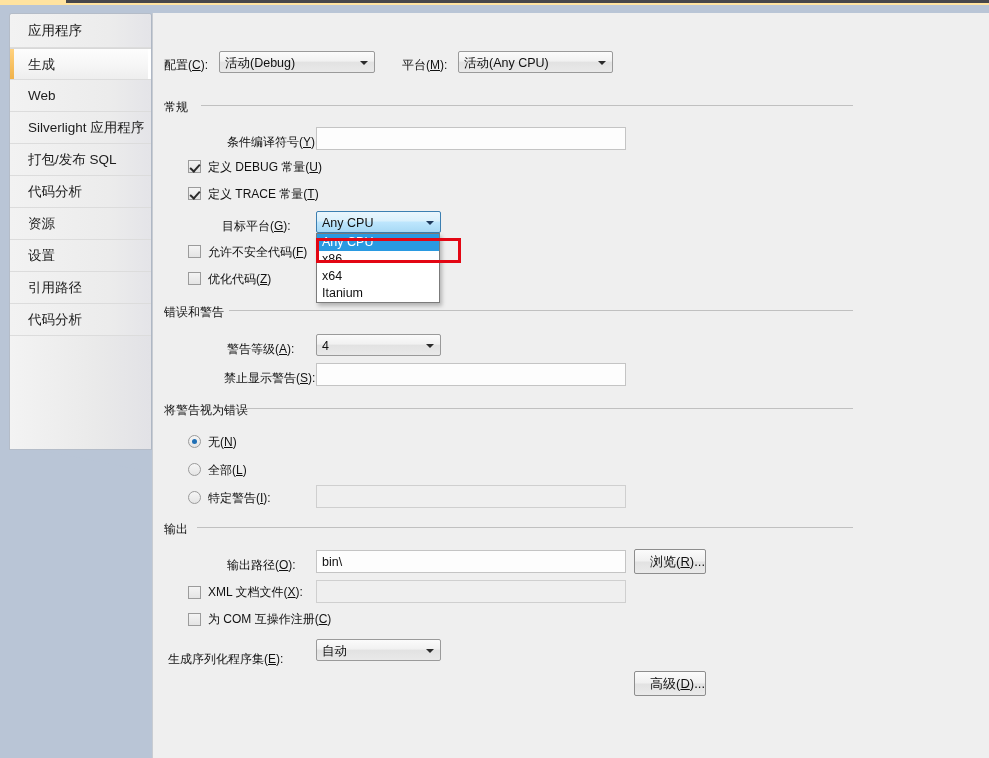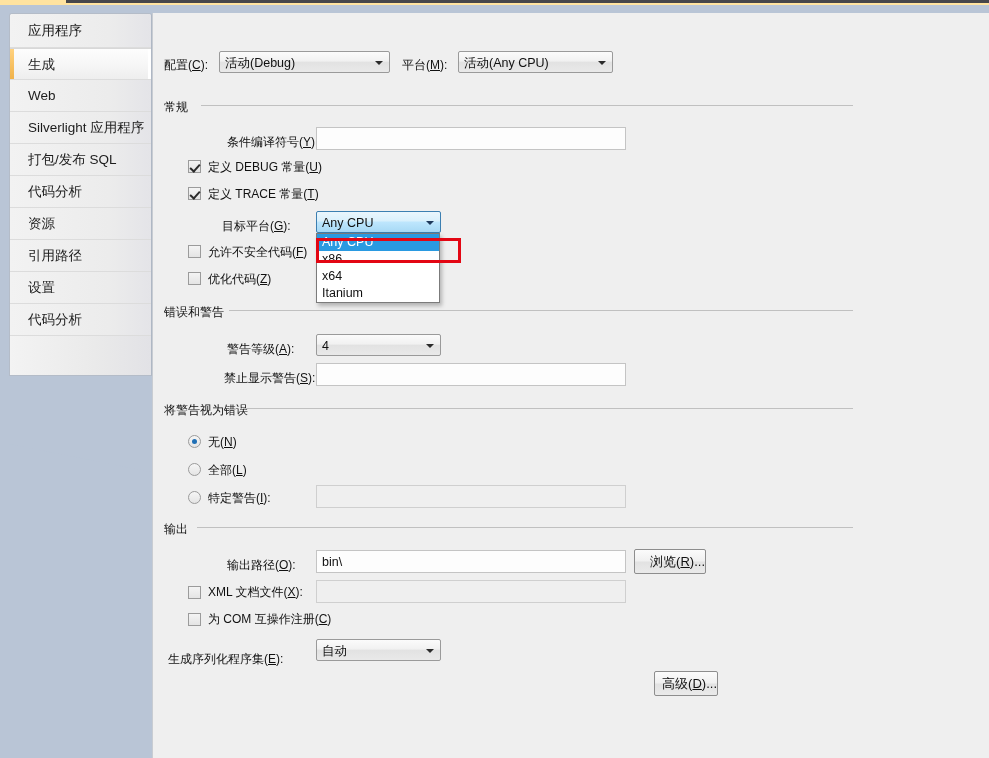--- a/index.html
+++ b/index.html
@@ -10,21 +10,21 @@
     font-size:12px;color:#000;
     -webkit-font-smoothing:antialiased;
   }
   #root{position:relative;width:989px;height:758px;}
   .top-cream2{position:absolute;left:0;top:0;width:989px;height:5px;background:#ffe3a0;}
   .top-dark{position:absolute;left:66px;top:0;width:923px;height:3px;background:#46464a;}
   .top-blue{position:absolute;left:0;top:5px;width:989px;height:8px;background:#b9c5d6;}
 
   
   .sidebar{
-    position:absolute;left:9px;top:13px;width:143px;height:363px;
+    position:absolute;left:9px;top:13px;width:143px;height:437px;
     background:linear-gradient(to right,#f3f3f3 0%,#eaeaea 60%,#e2e2e6 100%);
     border:1px solid #b4bcc8;border-right:1px solid #aeb7c4;
     border-radius:3px 3px 0 0;
     box-sizing:border-box;
     overflow:hidden;
   }
   
   .sidebar-cut{
     position:absolute;left:9px;top:444px;width:152px;height:42px;
     background:#b9c5d6;
@@ -151,29 +151,29 @@
   <div class="sidebar-cut"></div>
 
   <div class="sidebar">
     <div class="sb-item"><span>应用程序</span></div>
     <div class="sb-item selected"><span>生成</span></div>
     <div class="sb-item"><span>Web</span></div>
     <div class="sb-item"><span>Silverlight 应用程序</span></div>
     <div class="sb-item"><span>打包/发布 SQL</span></div>
     <div class="sb-item"><span>代码分析</span></div>
     <div class="sb-item"><span>资源</span></div>
+    <div class="sb-item"><span>设置</span></div>
     <div class="sb-item"><span>引用路径</span></div>
-    <div class="sb-item"><span>设置</span></div>
     <div class="sb-item"><span>代码分析</span></div>
   </div>
 
   <div class="main">
 
     <div class="lbl" style="position:absolute;left:11px;top:44px;">配置(<u>C</u>):</div>
-    <div class="combo" style="left:66px;top:38px;width:171px;">
+    <div class="combo" style="left:66px;top:38px;width:156px;">
       <span>活动(Debug)</span>
       <span class="arrow"></span>
     </div>
     <div class="lbl" style="position:absolute;left:249px;top:44px;">平台(<u>M</u>):</div>
     <div class="combo" style="left:305px;top:38px;width:155px;">
       <span>活动(Any CPU)</span>
       <span class="arrow"></span>
     </div>
 
     <div class="grp" style="left:11px;top:86px;">常规</div>
@@ -246,18 +246,18 @@
 
     <div class="cb" style="left:35px;top:600px;"></div>
     <div class="lbl" style="position:absolute;left:55px;top:598px;">为 COM 互操作注册(<u>C</u>)</div>
 
     <div class="lbl" style="position:absolute;left:15px;top:638px;">生成序列化程序集(<u>E</u>):</div>
     <div class="combo" style="left:163px;top:626px;width:125px;">
       <span>自动</span>
       <span class="arrow"></span>
     </div>
 
-    <div class="btn" style="left:481px;top:658px;width:64px;margin-left:20px;">高级(<u>D</u>)...</div>
+    <div class="btn" style="left:481px;top:658px;width:72px;">高级(<u>D</u>)...</div>
   </div>
 
   <div class="annot" style="left:316px;top:238px;width:145px;height:25px;"></div>
 
 </div>
 
 </body></html>

